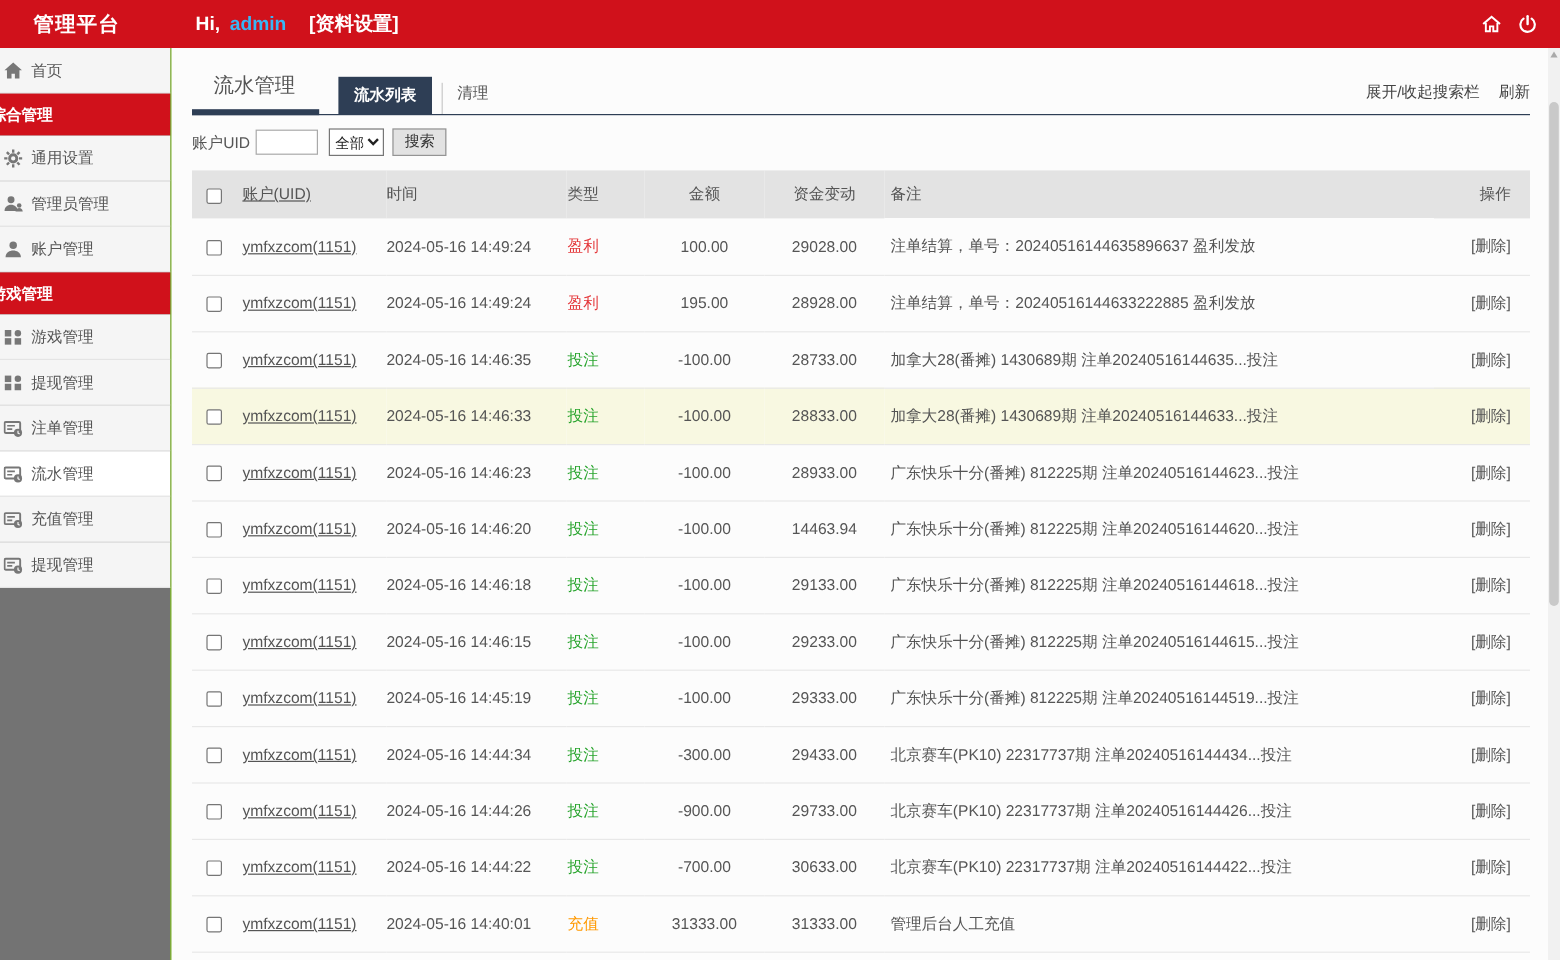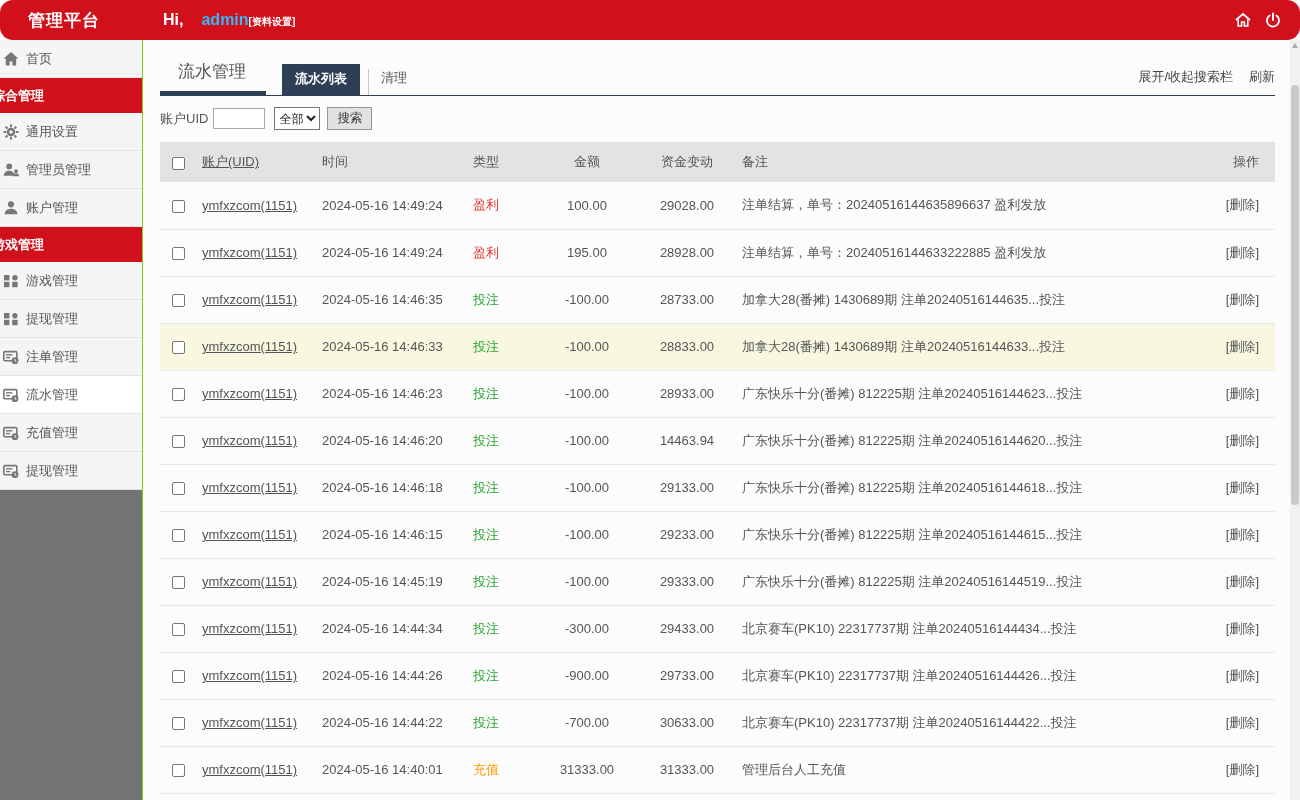--- a/index.html
+++ b/index.html
@@ -1,25 +1,25 @@
 <!DOCTYPE html>
 <html><head>
 <meta charset="utf-8">
 <style>
   * { margin:0; padding:0; box-sizing:border-box; }
   html,body { width:1300px; height:800px; overflow:hidden; }
   body { font-family:"Liberation Sans","DejaVu Sans",sans-serif; background:#fcfcfc; position:relative; }
 
   
-  .top-header { position:absolute; top:0; left:0; width:1300px; height:40px; background:#d0111b; display:flex; align-items:center; z-index:5;border-radius:13px; }
+  .top-header { position:absolute; top:0; left:0; width:1300px; height:40px; background:#d0111b; display:flex; align-items:center; z-index:5; }
   .brand { width:143px; padding-left:28px; color:#fff; font-size:17px; font-weight:bold; letter-spacing:1px; }
   .greet { margin-left:20px; display:flex; align-items:baseline; color:#fff; }
   .greet .hi { font-size:16px; font-weight:bold;text-align:center; }
-  .greet .uname { font-size:16px; font-weight:bold; color:#38b6f6; margin-left:18px; cursor:pointer; }
-  .greet .profile { font-size:10px; font-weight:bold; color:#fff; margin-left:0; cursor:pointer; text-decoration:none; }
+  .greet .uname { font-size:16px; font-weight:bold; color:#38b6f6; margin-left:8px; cursor:pointer; }
+  .greet .profile { font-size:16px; font-weight:bold; color:#fff; margin-left:19px; cursor:pointer; text-decoration:none; }
   .hicons { margin-left:auto; margin-right:18px; display:flex; align-items:center; gap:12px; }
   .hicons .hic { width:18px; height:18px; cursor:pointer; display:inline-flex; }
 
   
   .sidebar { position:absolute; top:40px; left:0; bottom:0; width:143px; background:#737373; border-right:1px solid #84cc16; overflow:hidden; }
   .s-item { height:38px; border-bottom:1px solid #e4e4e4; display:flex; align-items:center; font-size:13px; color:#555; cursor:pointer; background:#f5f5f5; }
   .s-item.active { background:#fff; }
   .s-item .s-ico { width:17px; height:16px; margin-left:3px; color:#777; display:inline-flex; flex:none; }
   .s-item .s-lbl { margin-left:6px; white-space:nowrap; }
   .s-section { height:35px; background:#d0111b; color:#fff; font-size:13px; font-weight:bold; display:flex; align-items:center; cursor:pointer; }

